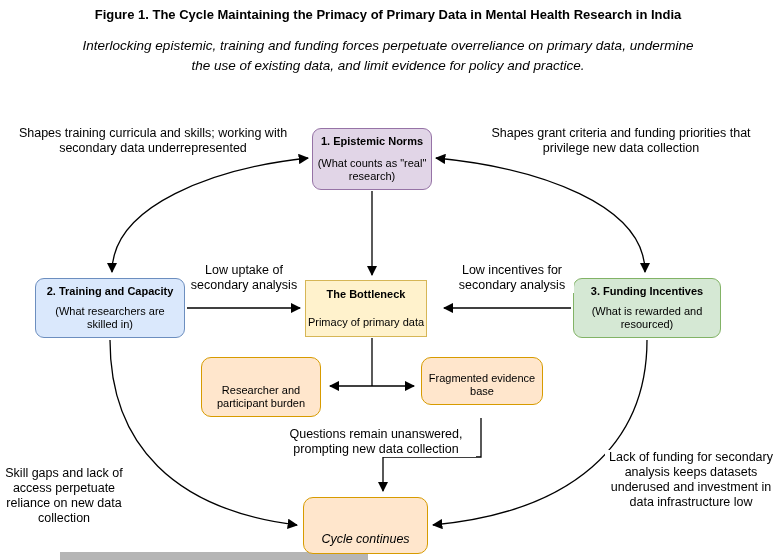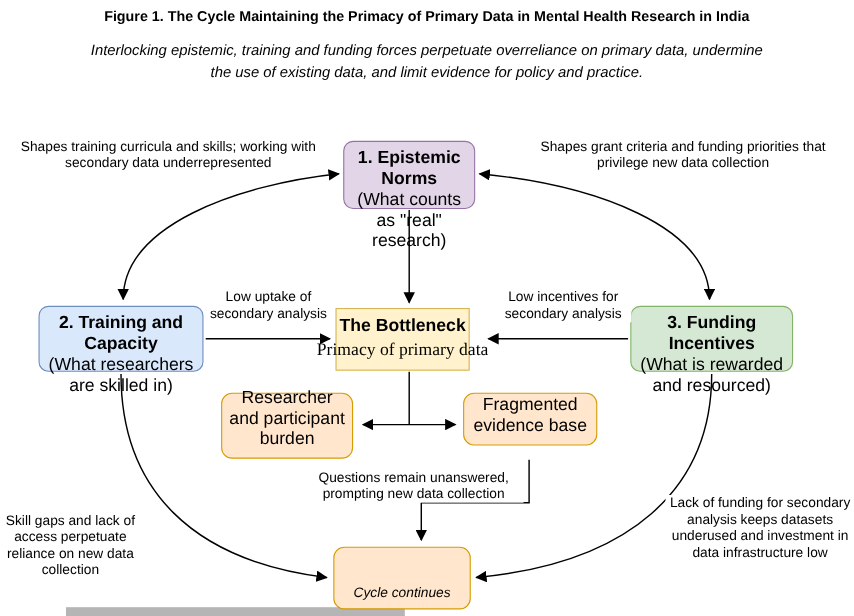--- a/index.html
+++ b/index.html
@@ -11,35 +11,35 @@
     position:absolute;top:7px;left:0;width:776px;text-align:center;
     font-size:13px;font-weight:700;z-index:4;
   }
   .hdr-sub{
     position:absolute;top:36px;left:73px;width:630px;text-align:center;
     font-size:13.5px;font-style:italic;line-height:1.45;z-index:4;
   }
   .node{
     position:absolute;box-sizing:border-box;z-index:2;
     display:flex;flex-direction:column;justify-content:space-between;
-    align-items:center;text-align:center;font-size:16px;line-height:1.18;
+    align-items:center;text-align:center;font-size:11px;line-height:1.18;
     padding:6px 3px;
   }
   .node .node-title{font-weight:700;}
   .node-purple{background:#E1D5E7;border:1px solid #9673A6;border-radius:9px;}
   .node-blue{background:#DAE8FC;border:1px solid #6C8EBF;border-radius:9px;}
   .node-green{background:#D5E8D4;border:1px solid #82B366;border-radius:9px;align-items:center;}
   .node-yellow{background:#FFF2CC;border:1px solid #D6B656;border-radius:0;}
   .node-orange{background:#FFE6CC;border:1px solid #D79B00;border-radius:10px;}
   .node-center{justify-content:flex-end;}
   #node-epistemic{left:312px;top:128px;width:120px;height:62px;}
   #node-training{left:35px;top:278px;width:150px;height:60px;}
   #node-funding{left:573px;top:278px;width:148px;height:60px;}
   #node-bottleneck{left:305px;top:280px;width:122px;height:57px;padding:7px 1px;}
-  #node-bottleneck .node-sub{white-space:nowrap;font-family:Liberation Serif, serif;}
+  #node-bottleneck .node-sub{white-space:nowrap;}
   #node-researcher{left:201px;top:357px;width:120px;height:60px;}
   #node-fragmented{left:421px;top:357px;width:122px;height:48px;}
   #node-cycle{left:303px;top:497px;width:125px;height:57px;font-style:italic;font-size:12.5px;}
   .edge-label{
     position:absolute;text-align:center;font-size:12.5px;line-height:1.2;
     z-index:3;background:#ffffff;
   }
   #lbl-shapes-training{left:8px;top:126px;width:290px;}
   #lbl-shapes-grant{left:478px;top:126px;width:286px;}
   #lbl-low-uptake{left:186px;top:263px;width:116px;}

